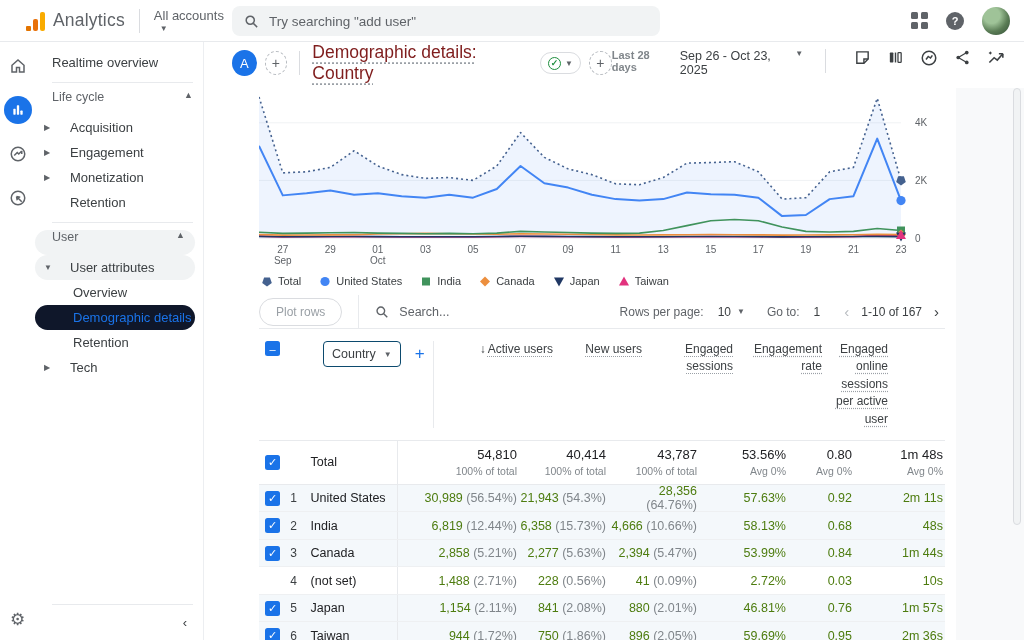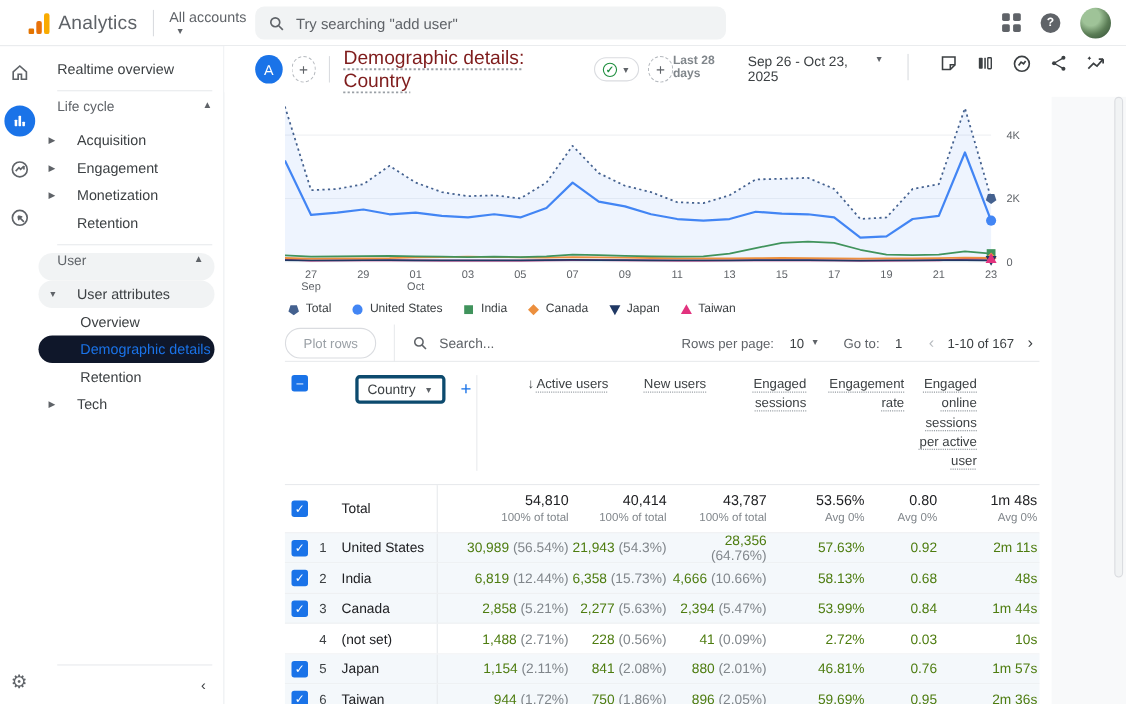--- a/index.html
+++ b/index.html
@@ -89,21 +89,21 @@
   .c-rank { width:26px; color:#3c4043; font-size:12px; }
   .c-dim { width:110px; display:flex; align-items:center; }
   .metrics { display:flex; border-left:1px solid #e8eaed; align-self:stretch; align-items:center; }
   .mcell { text-align:right; padding-right:2px; }
   .m0{width:121px}.m1{width:89px}.m2{width:91px}.m3{width:89px}.m4{width:66px}.m5{width:91px}
   .head-row { padding:12px 0 12px; border-bottom:1px solid #e8eaed; align-items:flex-start; }
   .head-row .metrics { align-items:flex-start; border-left:1px solid #e8eaed; }
   .hlabel { font-size:12px; color:#3c4043; line-height:1.45; }
   .hlabel .u { text-decoration:underline dotted #9aa0a6; text-underline-offset:3px; }
   .sort-arrow { color:#3c4043; margin-right:2px; }
-  .dim-select { border:3px solid #0c4a6e; border-radius:4px; height:26px; display:flex; align-items:center; padding:0 8px; gap:8px; color:#3c4043; font-size:12.5px; background:#fff; }
+  .dim-select { border:1px solid #0c4a6e; border-radius:4px; height:26px; display:flex; align-items:center; padding:0 8px; gap:8px; color:#3c4043; font-size:12.5px; background:#fff; }
   .dim-select .caret { font-size:8px; color:#5f6368; }
   .add-col { color:#1a73e8; font-size:17px; margin-left:14px; }
   .totals-row { height:44px; border-bottom:1px solid #e8eaed; }
   .totals-row .big { font-size:13px; color:#202124; }
   .totals-row .sub { font-size:10.5px; color:#80868b; margin-top:3px; }
   .data-row { height:27.5px; border-bottom:1px solid #eef0f2; }
   .data-row.checked-bg { background:#f4f8fb; }
   .cell-v { color:#4d7c0f; }
   .cell-p { color:#80868b; }
   .country-name { color:#202124; }

